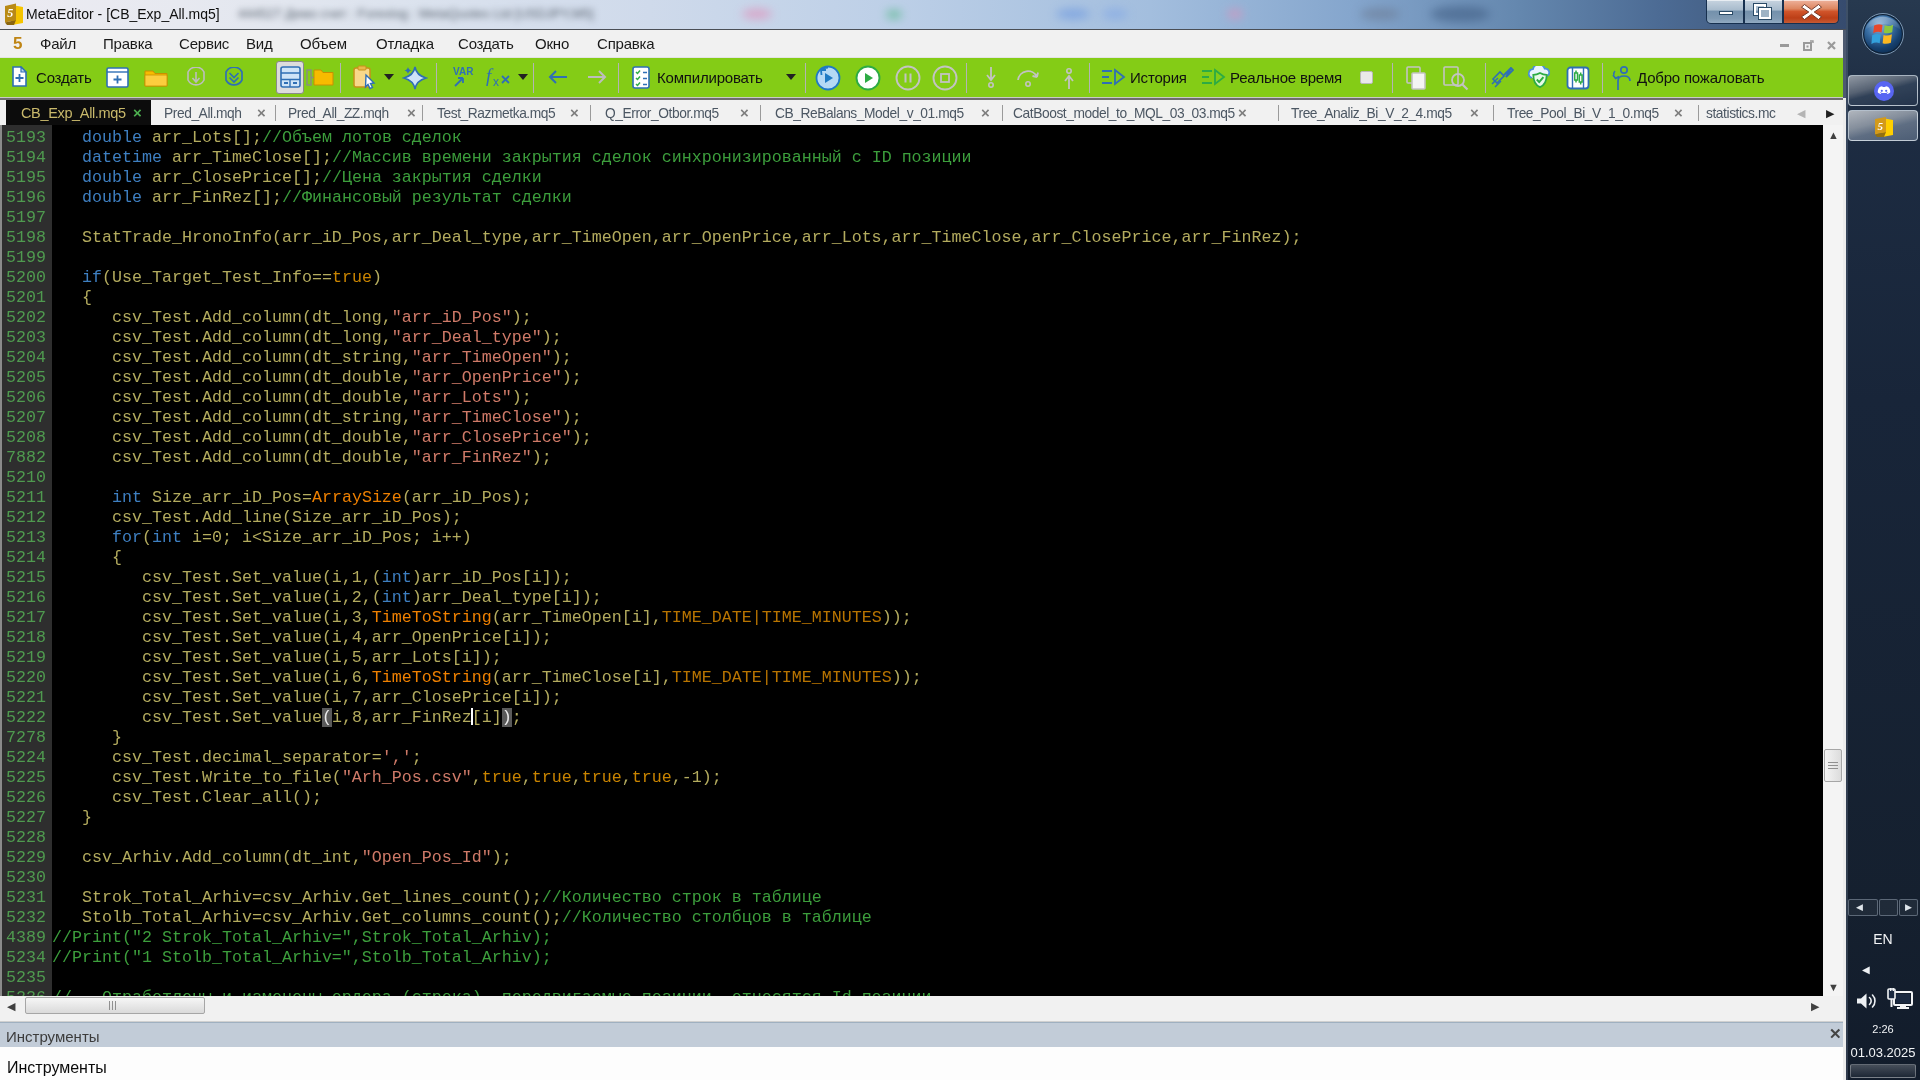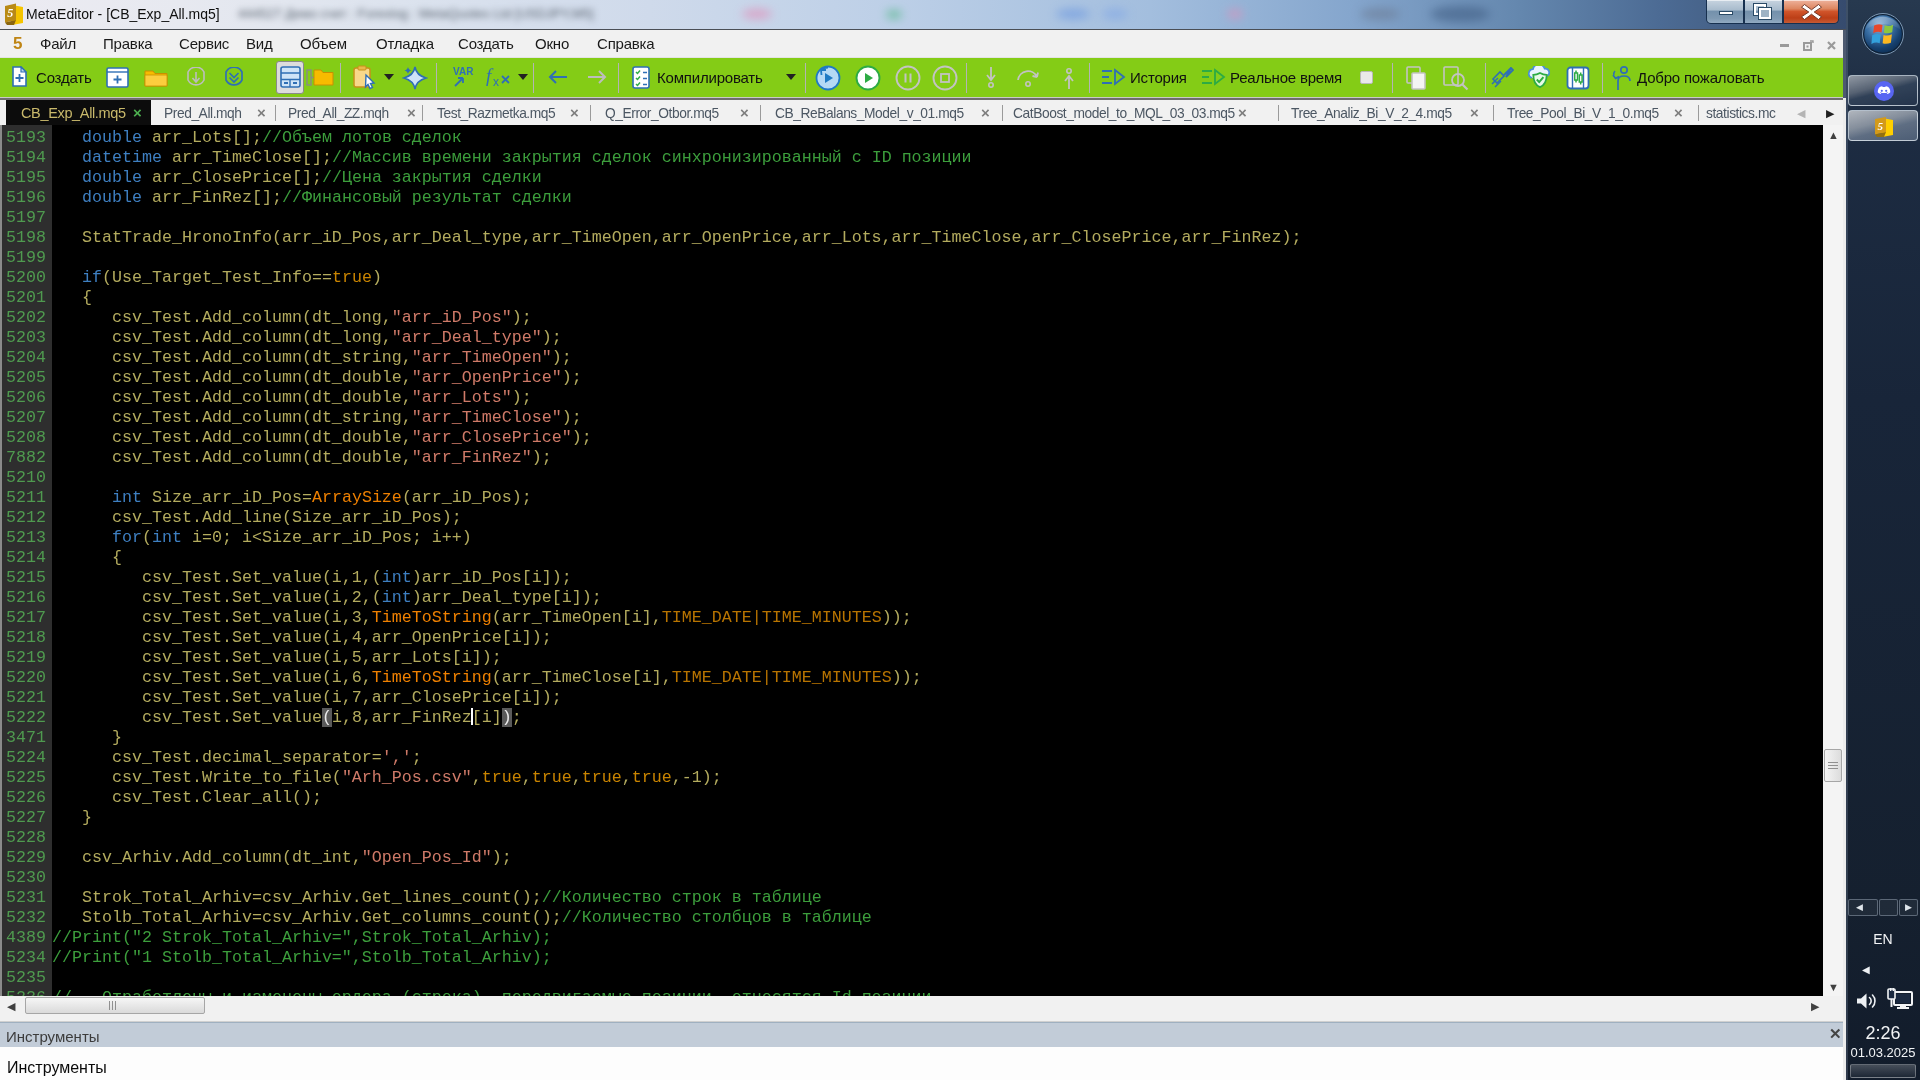--- a/index.html
+++ b/index.html
@@ -352,21 +352,21 @@
 <div class="ln" style="top:403px"><b class="no">5213</b><span class="cd"><i class="pl">      </i><i class="kw">for</i><i class="pl">(</i><i class="kw">int</i><i class="pl"> i=0; i&lt;Size_arr_iD_Pos; i++)</i></span></div>
 <div class="ln" style="top:423px"><b class="no">5214</b><span class="cd"><i class="pl">      {</i></span></div>
 <div class="ln" style="top:443px"><b class="no">5215</b><span class="cd"><i class="pl">         csv_Test.Set_value(i,1,(</i><i class="kw">int</i><i class="pl">)arr_iD_Pos[i]);</i></span></div>
 <div class="ln" style="top:463px"><b class="no">5216</b><span class="cd"><i class="pl">         csv_Test.Set_value(i,2,(</i><i class="kw">int</i><i class="pl">)arr_Deal_type[i]);</i></span></div>
 <div class="ln" style="top:483px"><b class="no">5217</b><span class="cd"><i class="pl">         csv_Test.Set_value(i,3,</i><i class="fn">TimeToString</i><i class="pl">(arr_TimeOpen[i],</i><i class="ct">TIME_DATE|TIME_MINUTES</i><i class="pl">));</i></span></div>
 <div class="ln" style="top:503px"><b class="no">5218</b><span class="cd"><i class="pl">         csv_Test.Set_value(i,4,arr_OpenPrice[i]);</i></span></div>
 <div class="ln" style="top:523px"><b class="no">5219</b><span class="cd"><i class="pl">         csv_Test.Set_value(i,5,arr_Lots[i]);</i></span></div>
 <div class="ln" style="top:543px"><b class="no">5220</b><span class="cd"><i class="pl">         csv_Test.Set_value(i,6,</i><i class="fn">TimeToString</i><i class="pl">(arr_TimeClose[i],</i><i class="ct">TIME_DATE|TIME_MINUTES</i><i class="pl">));</i></span></div>
 <div class="ln" style="top:563px"><b class="no">5221</b><span class="cd"><i class="pl">         csv_Test.Set_value(i,7,arr_ClosePrice[i]);</i></span></div>
 <div class="ln" style="top:583px"><b class="no">5222</b><span class="cd"><i class="pl">         csv_Test.Set_value</i><i class="hl">(</i><i class="pl">i,8,arr_FinRez</i><i class="caret"></i><i class="pl">[i]</i><i class="hl">)</i><i class="pl">;</i></span></div>
-<div class="ln" style="top:603px"><b class="no">3471</b><span class="cd"><i class="pl">      }</i></span></div>
+<div class="ln" style="top:603px"><b class="no">7278</b><span class="cd"><i class="pl">      }</i></span></div>
 <div class="ln" style="top:623px"><b class="no">5224</b><span class="cd"><i class="pl">      csv_Test.decimal_separator=</i><i class="st">','</i><i class="pl">;</i></span></div>
 <div class="ln" style="top:643px"><b class="no">5225</b><span class="cd"><i class="pl">      csv_Test.Write_to_file(</i><i class="st">"Arh_Pos.csv"</i><i class="pl">,</i><i class="tr">true</i><i class="pl">,</i><i class="tr">true</i><i class="pl">,</i><i class="tr">true</i><i class="pl">,</i><i class="tr">true</i><i class="pl">,-1);</i></span></div>
 <div class="ln" style="top:663px"><b class="no">5226</b><span class="cd"><i class="pl">      csv_Test.Clear_all();</i></span></div>
 <div class="ln" style="top:683px"><b class="no">5227</b><span class="cd"><i class="pl">   }</i></span></div>
 <div class="ln" style="top:703px"><b class="no">5228</b><span class="cd"></span></div>
 <div class="ln" style="top:723px"><b class="no">5229</b><span class="cd"><i class="pl">   csv_Arhiv.Add_column(dt_int,</i><i class="st">"Open_Pos_Id"</i><i class="pl">);</i></span></div>
 <div class="ln" style="top:743px"><b class="no">5230</b><span class="cd"></span></div>
 <div class="ln" style="top:763px"><b class="no">5231</b><span class="cd"><i class="pl">   Strok_Total_Arhiv=csv_Arhiv.Get_lines_count();</i><i class="cm">//Количество строк в таблице</i></span></div>
 <div class="ln" style="top:783px"><b class="no">5232</b><span class="cd"><i class="pl">   Stolb_Total_Arhiv=csv_Arhiv.Get_columns_count();</i><i class="cm">//Количество столбцов в таблице</i></span></div>
 <div class="ln" style="top:803px"><b class="no">4389</b><span class="cd"><i class="cm">//Print("2 Strok_Total_Arhiv=",Strok_Total_Arhiv);</i></span></div>
@@ -448,18 +448,18 @@
   <svg style="position:absolute;left:40px;top:988px" width="28" height="26" viewBox="0 0 28 26">
     <rect x="8" y="4" width="18" height="13" rx="1" fill="none" stroke="#f2f4f6" stroke-width="2"></rect>
     <rect x="10" y="6" width="14" height="9" fill="#1a2940"></rect>
     <rect x="14" y="17" width="6" height="2" fill="#f2f4f6"></rect>
         <rect x="11" y="19" width="12" height="2" fill="#f2f4f6"></rect>
     <rect x="2" y="1" width="7" height="10" rx="1" fill="#1a2940" stroke="#f2f4f6" stroke-width="1.6"></rect>
     <rect x="4" y="0" width="1.4" height="3" fill="#f2f4f6"></rect>
         <rect x="6.6" y="0" width="1.4" height="3" fill="#f2f4f6"></rect>
     <rect x="4.5" y="11" width="2" height="8" fill="#f2f4f6"></rect>
   </svg>
-  <span class="trayt" style="top:1023px;font-size:18px">2:26</span>
+  <span class="trayt" style="top:1023px;font-size:11px">2:26</span>
   <span class="trayt" style="top:1045px;font-size:13px">01.03.2025</span>
   <div class="sdesk"></div>
 </div>
 
 </div>
 
 </body></html>

